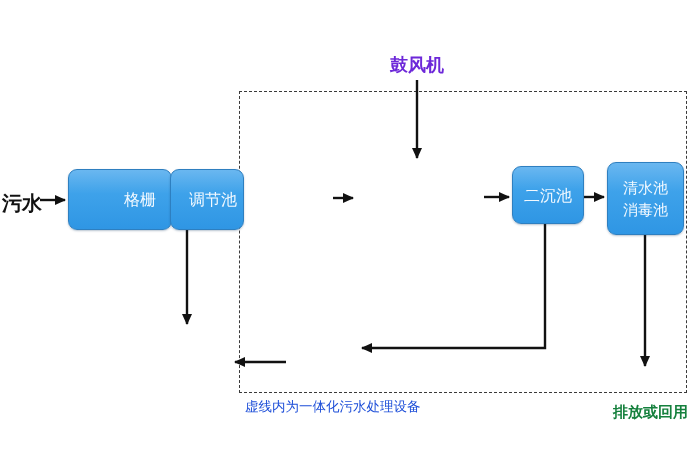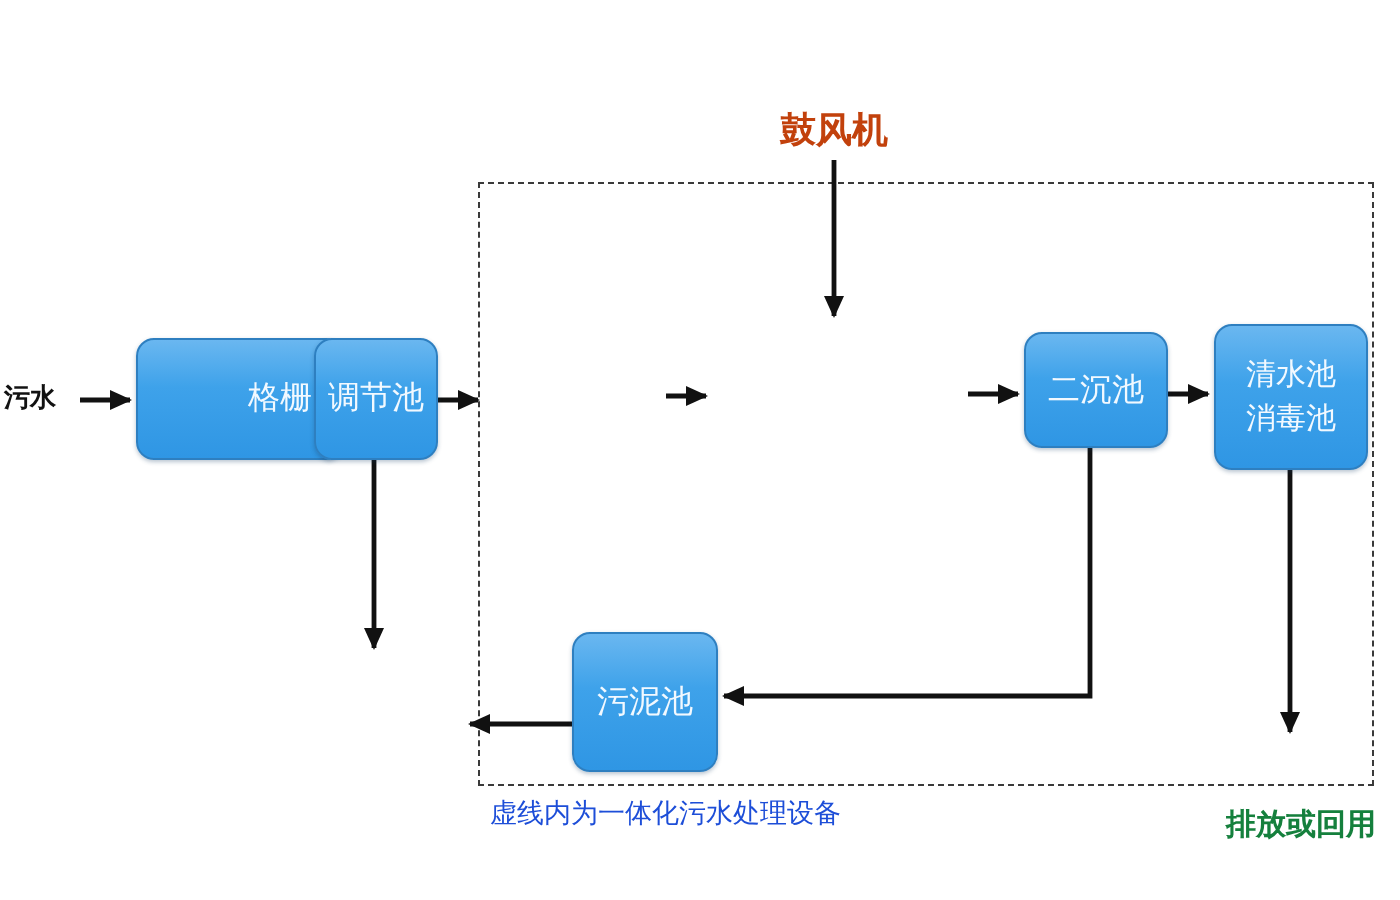--- a/index.html
+++ b/index.html
@@ -16,30 +16,30 @@
   .node {
     position: absolute; z-index: 2;
     display: flex; flex-direction: column; align-items: center; justify-content: center;
     background: linear-gradient(180deg, #6ab7f0 0%, #3ea2ea 40%, #2f96e4 100%);
     border: 1px solid #2e7fc0; border-radius: 9px;
     box-shadow: 0 1px 2px rgba(20,60,100,0.30);
     color: #f2f9ff; font-size: 16px; line-height: 21px;
     white-space: nowrap; text-align: center;
   }
   .node-grid       { left: 68px;  top: 169px; width: 62px;  height: 59px; padding-left: 40px; }
-  .node-regulating { left: 157px; top: 169px; width: 60px;  height: 59px; }
+  .node-regulating { left: 170px; top: 169px; width: 60px;  height: 59px; padding-left: 12px; }
   .node-a-bio      { left: 242px; top: 166px; width: 91px;  height: 57px; font-size: 15px; }
   .node-o-bio      { left: 356px; top: 163px; width: 128px; height: 60px; font-size: 14px; }
   .node-clarifier  { left: 512px; top: 166px; width: 70px;  height: 56px; }
   .node-clearwater { left: 607px; top: 162px; width: 75px;  height: 71px; font-size: 15px; line-height: 22px; }
   .node-sludge     { left: 286px; top: 316px; width: 71px;  height: 68px; }
 
   .label { position: absolute; z-index: 2; white-space: nowrap; }
-  .label-influent  { left: 2px;   top: 190px; font-size: 13px; font-weight: bold; color: #111111; }
-  .label-blower    { left: 390px; top: 53px;  font-size: 18px; font-weight: bold; color: #c2410c; }
+  .label-influent  { left: 2px;   top: 190px; font-size: 20px; font-weight: bold; color: #111111; }
+  .label-blower    { left: 390px; top: 53px;  font-size: 18px; font-weight: bold; color: #6d28d9; }
   .label-sludge-out{ left: 52px;  top: 351px; font-size: 16px; font-weight: bold; color: #1b1bef; }
   .label-caption   { left: 245px; top: 398px; font-size: 13.5px; color: #1d4ed8; }
   .label-effluent  { left: 613px; top: 403px; font-size: 15px; font-weight: bold; color: #15803d; }
 </style>
 </head>
 <body>
 
 <div class="stage">
 
   <div class="dashed-boundary"></div>
@@ -72,20 +72,17 @@
   <div class="node node-regulating">
     <span>调节池</span>
   </div>
   <div class="node node-clearwater">
     <span>清水池</span>
     <span>消毒池</span>
   </div>
   <div class="node node-clarifier">
     <span>二沉池</span>
   </div>
-  <div class="node node-sludge">
-    <span>污泥池</span>
-  </div>
 
   <div class="label label-caption">虚线内为一体化污水处理设备</div>
   <div class="label label-effluent">排放或回用</div>
 
 </div>
 
 </body></html>

